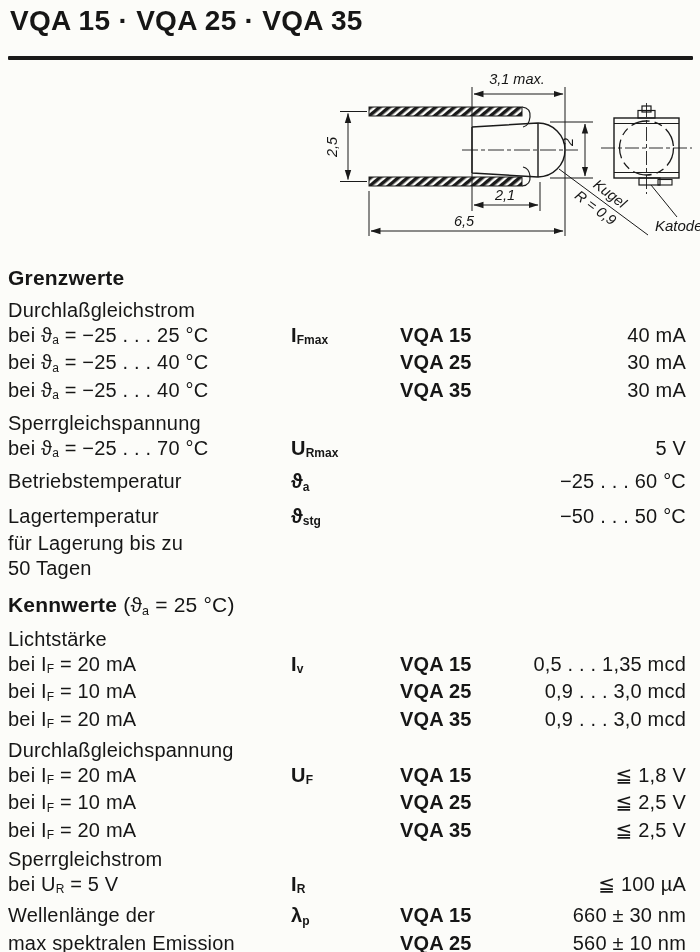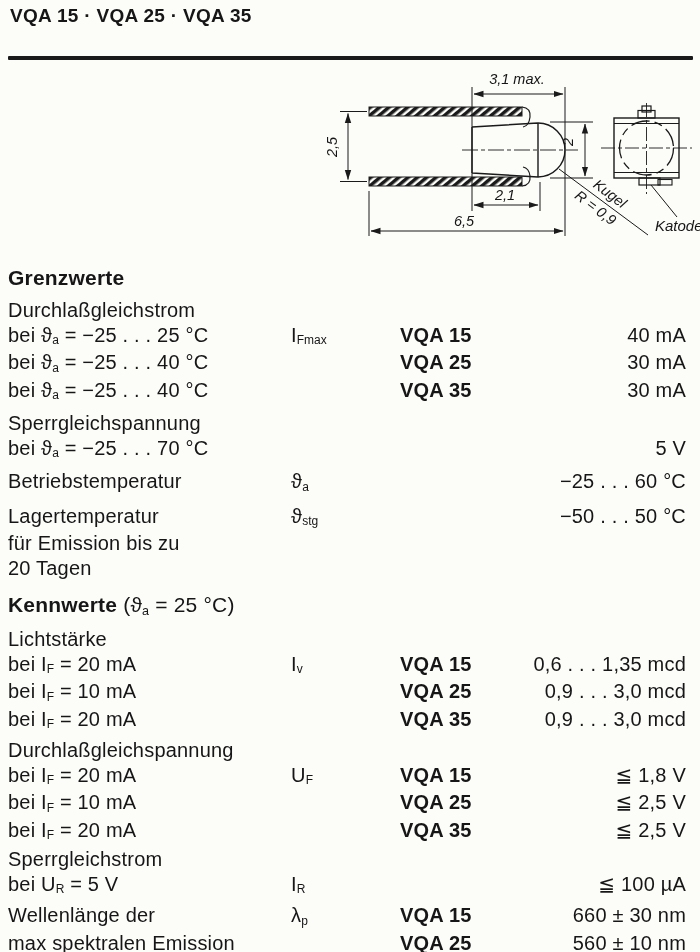--- a/index.html
+++ b/index.html
@@ -4,21 +4,21 @@
 <style>
   html,body{margin:0;padding:0;background:#e8e8e6;}
   .page{
     position:relative; width:700px; height:952px; overflow:hidden;
     background:#fcfcf9; color:#161616;
     font-family:"Liberation Sans","DejaVu Sans",sans-serif;
     margin:0 auto;
   }
   .title{
     position:absolute; left:10px; top:5px;
-    font-size:19px; font-weight:700; letter-spacing:0.3px;
+    font-size:28px; font-weight:700; letter-spacing:0.3px;
     white-space:nowrap;
   }
   .rule{
     position:absolute; left:8px; top:56px; width:685px; height:4px;
     background:#1a1a1a; border-radius:1px;
   }
   .drawing{ position:absolute; left:300px; top:70px; width:417px; height:182px; }
   .drawing svg{ display:block; }
   .dimtext{
     font-family:"Liberation Sans","DejaVu Sans",sans-serif;
@@ -30,21 +30,21 @@
   }
   .spec-table{
     position:absolute; left:8px; top:250px; width:684px;
     font-size:20px; line-height:24.5px; letter-spacing:0.2px;
   }
   .sec-heading{ font-size:21px; line-height:25px; }
   .sec-heading .b{ font-weight:700; }
   .row{ display:flex; }
   .c{ white-space:pre; }
   .c.label{ width:283px; }
-  .c.symbol{ width:109px; font-weight:400; }
+  .c.symbol{ width:109px; font-weight:700; }
   .c.type{ width:118px; font-weight:700; }
   .c.value{ flex:1; text-align:right; padding-right:6px; }
   .sub{ font-size:0.6em; position:relative; top:0.24em; letter-spacing:0; }
   .b{ font-weight:700; }
 </style>
 </head>
 <body>
 
 <div class="page">
 
@@ -151,65 +151,66 @@
       </div>
       <div class="group" style="margin-top: 6px;">
         <div class="row">
           <div class="c label"><span>Sperrgleichspannung</span></div>
           <div class="c symbol"></div>
           <div class="c type"></div>
           <div class="c value"></div>
         </div>
         <div class="row">
           <div class="c label"><span>bei </span><span>ϑ</span><span class="sub">a</span><span> = −25 . . . 70 °C</span></div>
+          <div class="c symbol"><span>U</span><span class="sub">Rmax</span></div>
           <div class="c type"></div>
           <div class="c value">5 V</div>
         </div>
       </div>
       <div class="group" style="margin-top: 6px;">
         <div class="row">
           <div class="c label"><span>Betriebstemperatur</span></div>
           <div class="c symbol"><span>ϑ</span><span class="sub">a</span></div>
           <div class="c type"></div>
           <div class="c value">−25 . . . 60 °C</div>
         </div>
       </div>
       <div class="group" style="margin-top: 7px;">
         <div class="row">
           <div class="c label"><span>Lagertemperatur</span></div>
           <div class="c symbol"><span>ϑ</span><span class="sub">stg</span></div>
           <div class="c type"></div>
           <div class="c value">−50 . . . 50 °C</div>
         </div>
         <div class="row">
-          <div class="c label"><span>für Emission bis zu</span></div>
-          <div class="c symbol"></div>
-          <div class="c type"></div>
-          <div class="c value"></div>
-        </div>
-        <div class="row">
-          <div class="c label"><span>20 Tagen</span></div>
+          <div class="c label"><span>für Lagerung bis zu</span></div>
+          <div class="c symbol"></div>
+          <div class="c type"></div>
+          <div class="c value"></div>
+        </div>
+        <div class="row">
+          <div class="c label"><span>50 Tagen</span></div>
           <div class="c symbol"></div>
           <div class="c type"></div>
           <div class="c value"></div>
         </div>
       </div>
       <div class="sec-heading" style="margin-top: 12px;"><span class="b">Kennwerte</span><span> (</span><span>ϑ</span><span class="sub">a</span><span> = 25 °C)</span></div>
       <div class="group" style="margin-top: 6px;">
         <div class="row">
           <div class="c label"><span>Lichtstärke</span></div>
           <div class="c symbol"></div>
           <div class="c type"></div>
           <div class="c value"></div>
         </div>
         <div class="row">
           <div class="c label"><span>bei </span><span>I</span><span class="sub">F</span><span> = 20 mA</span></div>
           <div class="c symbol"><span>I</span><span class="sub">v</span></div>
           <div class="c type">VQA 15</div>
-          <div class="c value">0,6 . . . 1,35 mcd</div>
+          <div class="c value">0,5 . . . 1,35 mcd</div>
         </div>
         <div class="row">
           <div class="c label"><span>bei </span><span>I</span><span class="sub">F</span><span> = 10 mA</span></div>
           <div class="c symbol"></div>
           <div class="c type">VQA 25</div>
           <div class="c value">0,9 . . . 3,0 mcd</div>
         </div>
         <div class="row">
           <div class="c label"><span>bei </span><span>I</span><span class="sub">F</span><span> = 20 mA</span></div>
           <div class="c symbol"></div>

